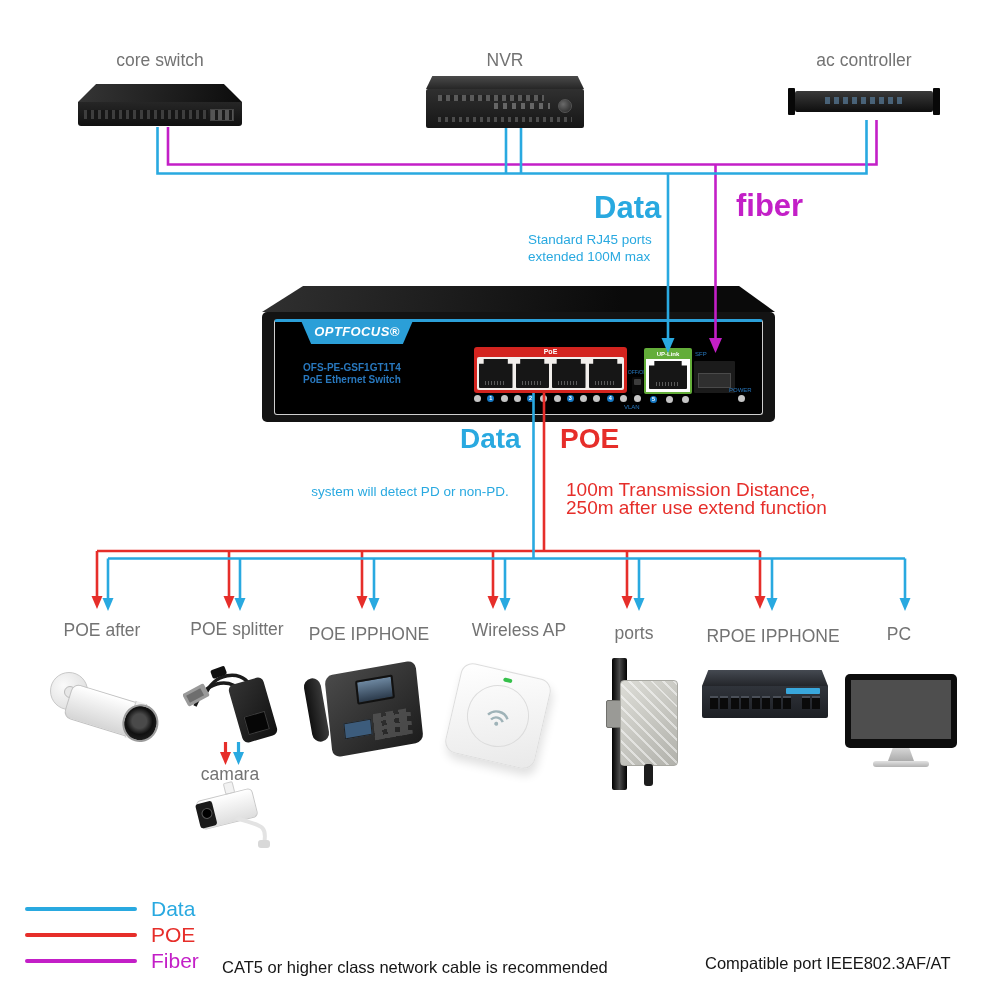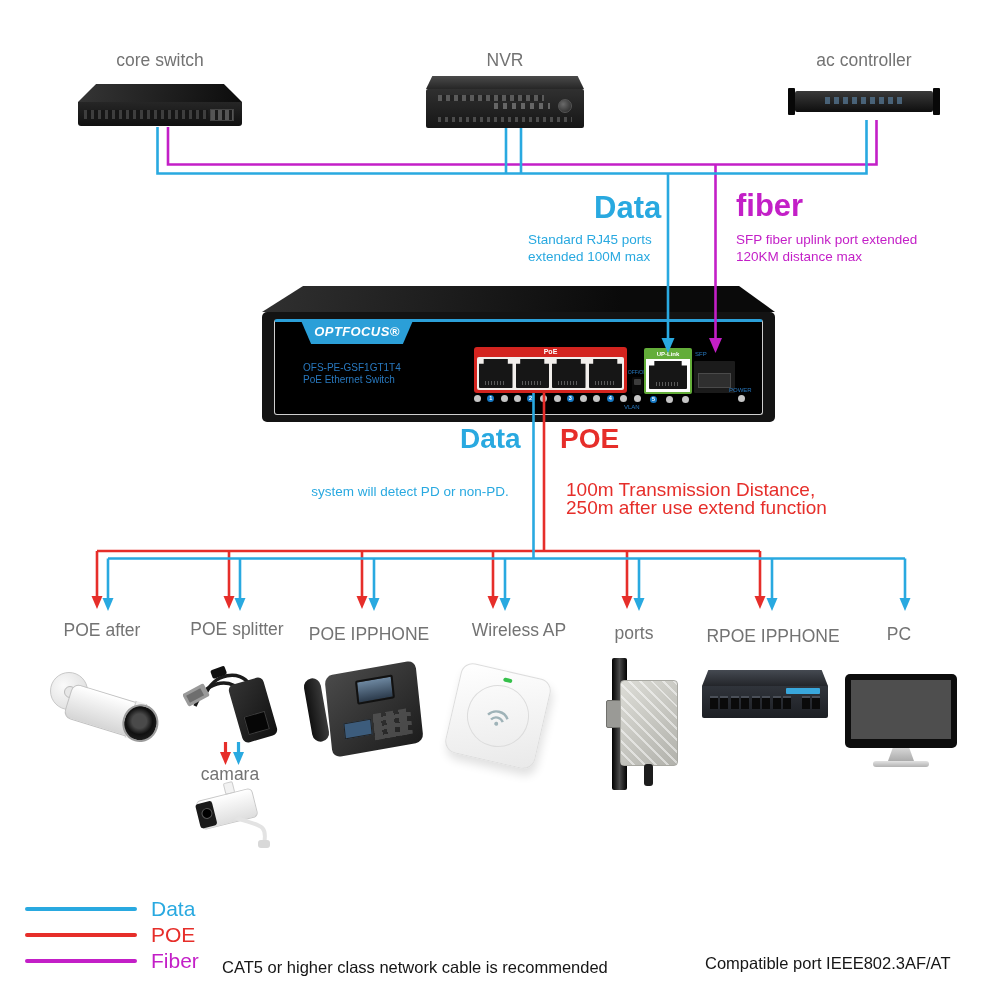--- a/index.html
+++ b/index.html
@@ -61,21 +61,21 @@
   .sw-top{position:absolute;left:0;top:0;width:513px;height:26px;
           background:linear-gradient(100deg,#303030 0%,#0a0a0a 70%);
           clip-path:polygon(8% 0,93% 0,100% 100%,0 100%)}
   .sw-front{position:absolute;left:0;top:26px;width:513px;height:110px;background:#131313;border-radius:5px}
   .sw-panel{position:absolute;left:12px;top:7px;width:489px;height:96px;background:#000000;
           border:1px solid #cfcfcf;border-top:3px solid #2b9fd8;border-radius:3px}
   .sw-banner{position:absolute;left:20px;top:-1px;width:124px;height:23px;background:#2b9fd8;
           clip-path:polygon(5% 0,95% 0,87% 100%,13% 100%);
           color:#fff;font-weight:bold;font-style:italic;font-size:13px;letter-spacing:.4px;
           text-align:center;line-height:22px}
-  .sw-model{position:absolute;left:28px;top:40px;color:#2878be;font-weight:normal;font-size:10px;line-height:12px}
+  .sw-model{position:absolute;left:28px;top:40px;color:#2878be;font-weight:bold;font-size:10px;line-height:12px}
   .poe-block{position:absolute;left:199px;top:25px;width:153px;height:46px;background:#d3241f;border-radius:3px}
   .poe-lbl{position:absolute;left:0;right:0;top:1px;text-align:center;color:#fff;font-weight:bold;font-size:7px}
   .poe-ports{position:absolute;left:3px;right:3px;top:10px;bottom:3px;background:#f2efec;border-radius:2px;
           display:flex;gap:3px;padding:2px}
   .rj45{position:relative;flex:1;background:#161616;border-radius:1px;
           clip-path:polygon(14% 0,86% 0,86% 16%,100% 16%,100% 100%,0 100%,0 16%,14% 16%)}
   .rj45::after{content:"";position:absolute;left:18%;right:18%;bottom:12%;height:4px;
           background:repeating-linear-gradient(90deg,#5a5a5a 0 1px,transparent 1px 3px)}
   .led-row{position:absolute;left:199px;top:73px;width:153px;display:flex;justify-content:space-between;align-items:center}
   .led{width:7px;height:7px;border-radius:50%;background:#c6c6c6;display:inline-block}
@@ -186,24 +186,20 @@
     <div class="ac-bar"></div>
     <div class="ac-glyphs"></div>
   </div>
 
   <div class="big c-data" style="left:594px;top:190px;font-size:31px">Data</div>
   <div class="note c-data" style="left:528px;top:231px">
     <div>Standard RJ45 ports</div>
     <div>extended 100M max</div>
   </div>
   <div class="big c-fiber" style="left:736px;top:188px;font-size:31px">fiber</div>
-  <div class="note c-fiber" style="left:736px;top:231px">
-    <div>SFP fiber uplink port extended</div>
-    <div>120KM distance max</div>
-  </div>
 
   <div class="sw">
     <div class="sw-top"></div>
     <div class="sw-front">
       <div class="sw-panel">
         <div class="sw-banner">OPTFOCUS®</div>
         <div class="sw-model">
           <div>OFS-PE-GSF1GT1T4</div>
           <div>PoE Ethernet Switch</div>
         </div>

